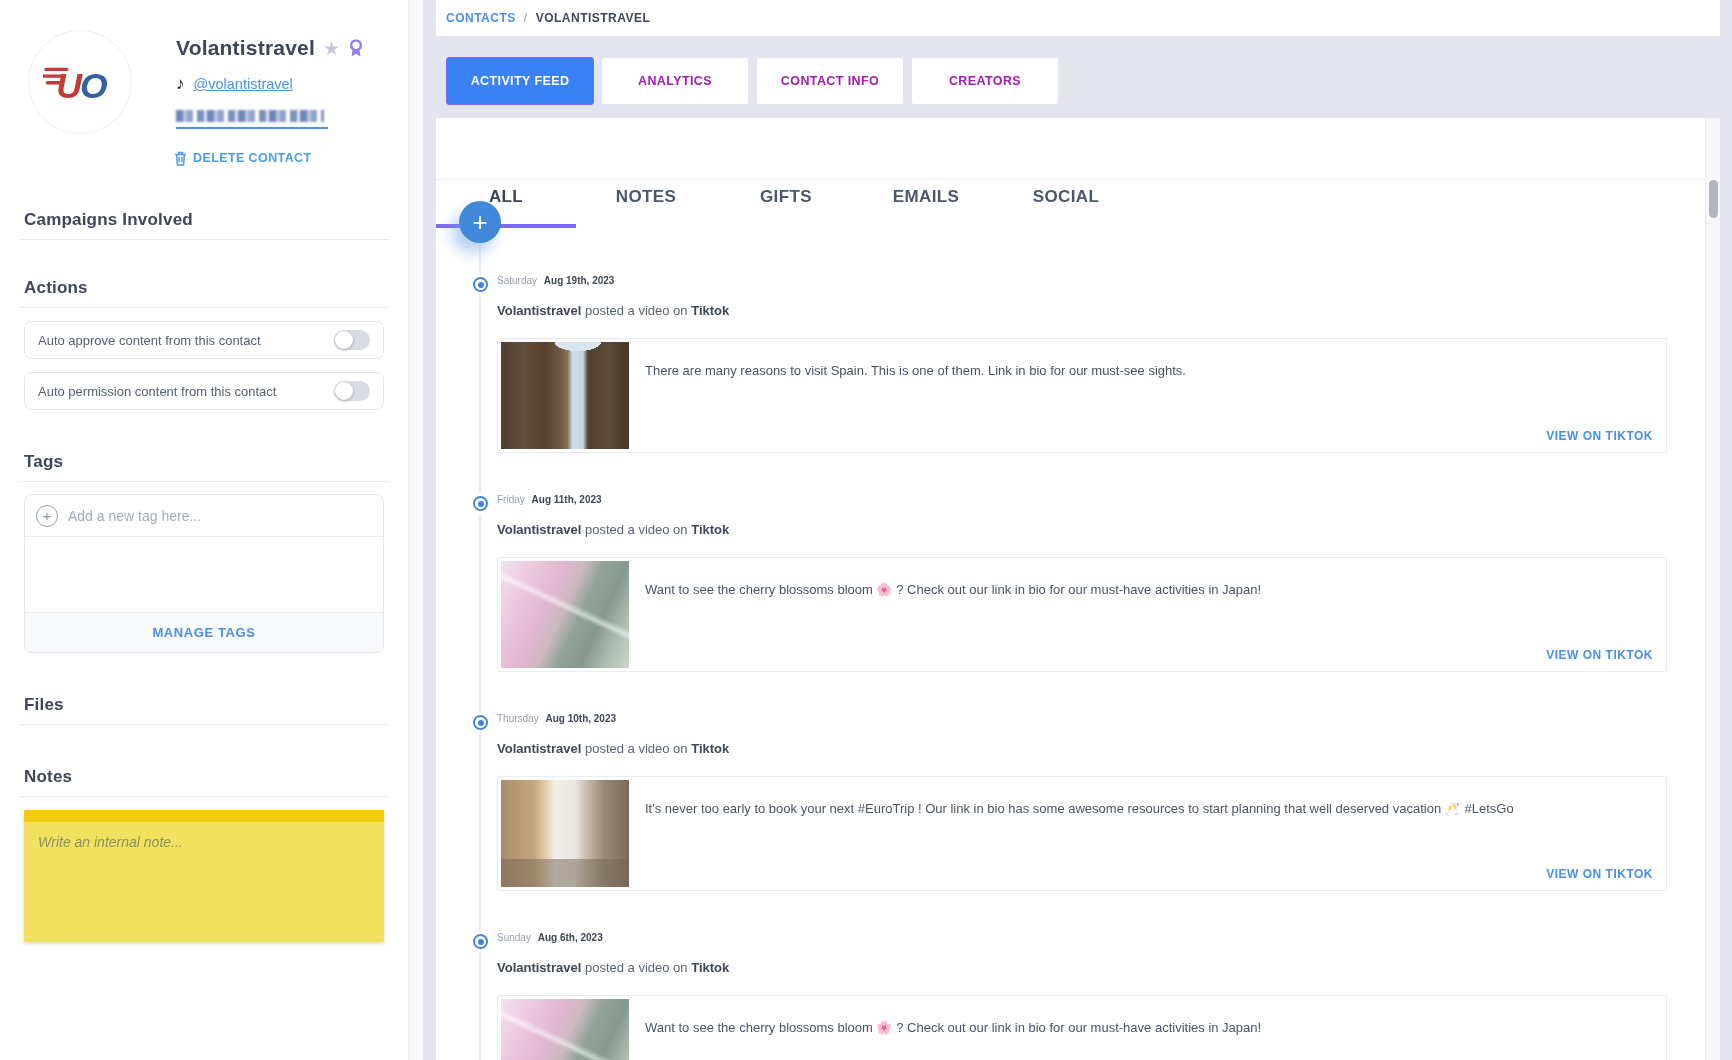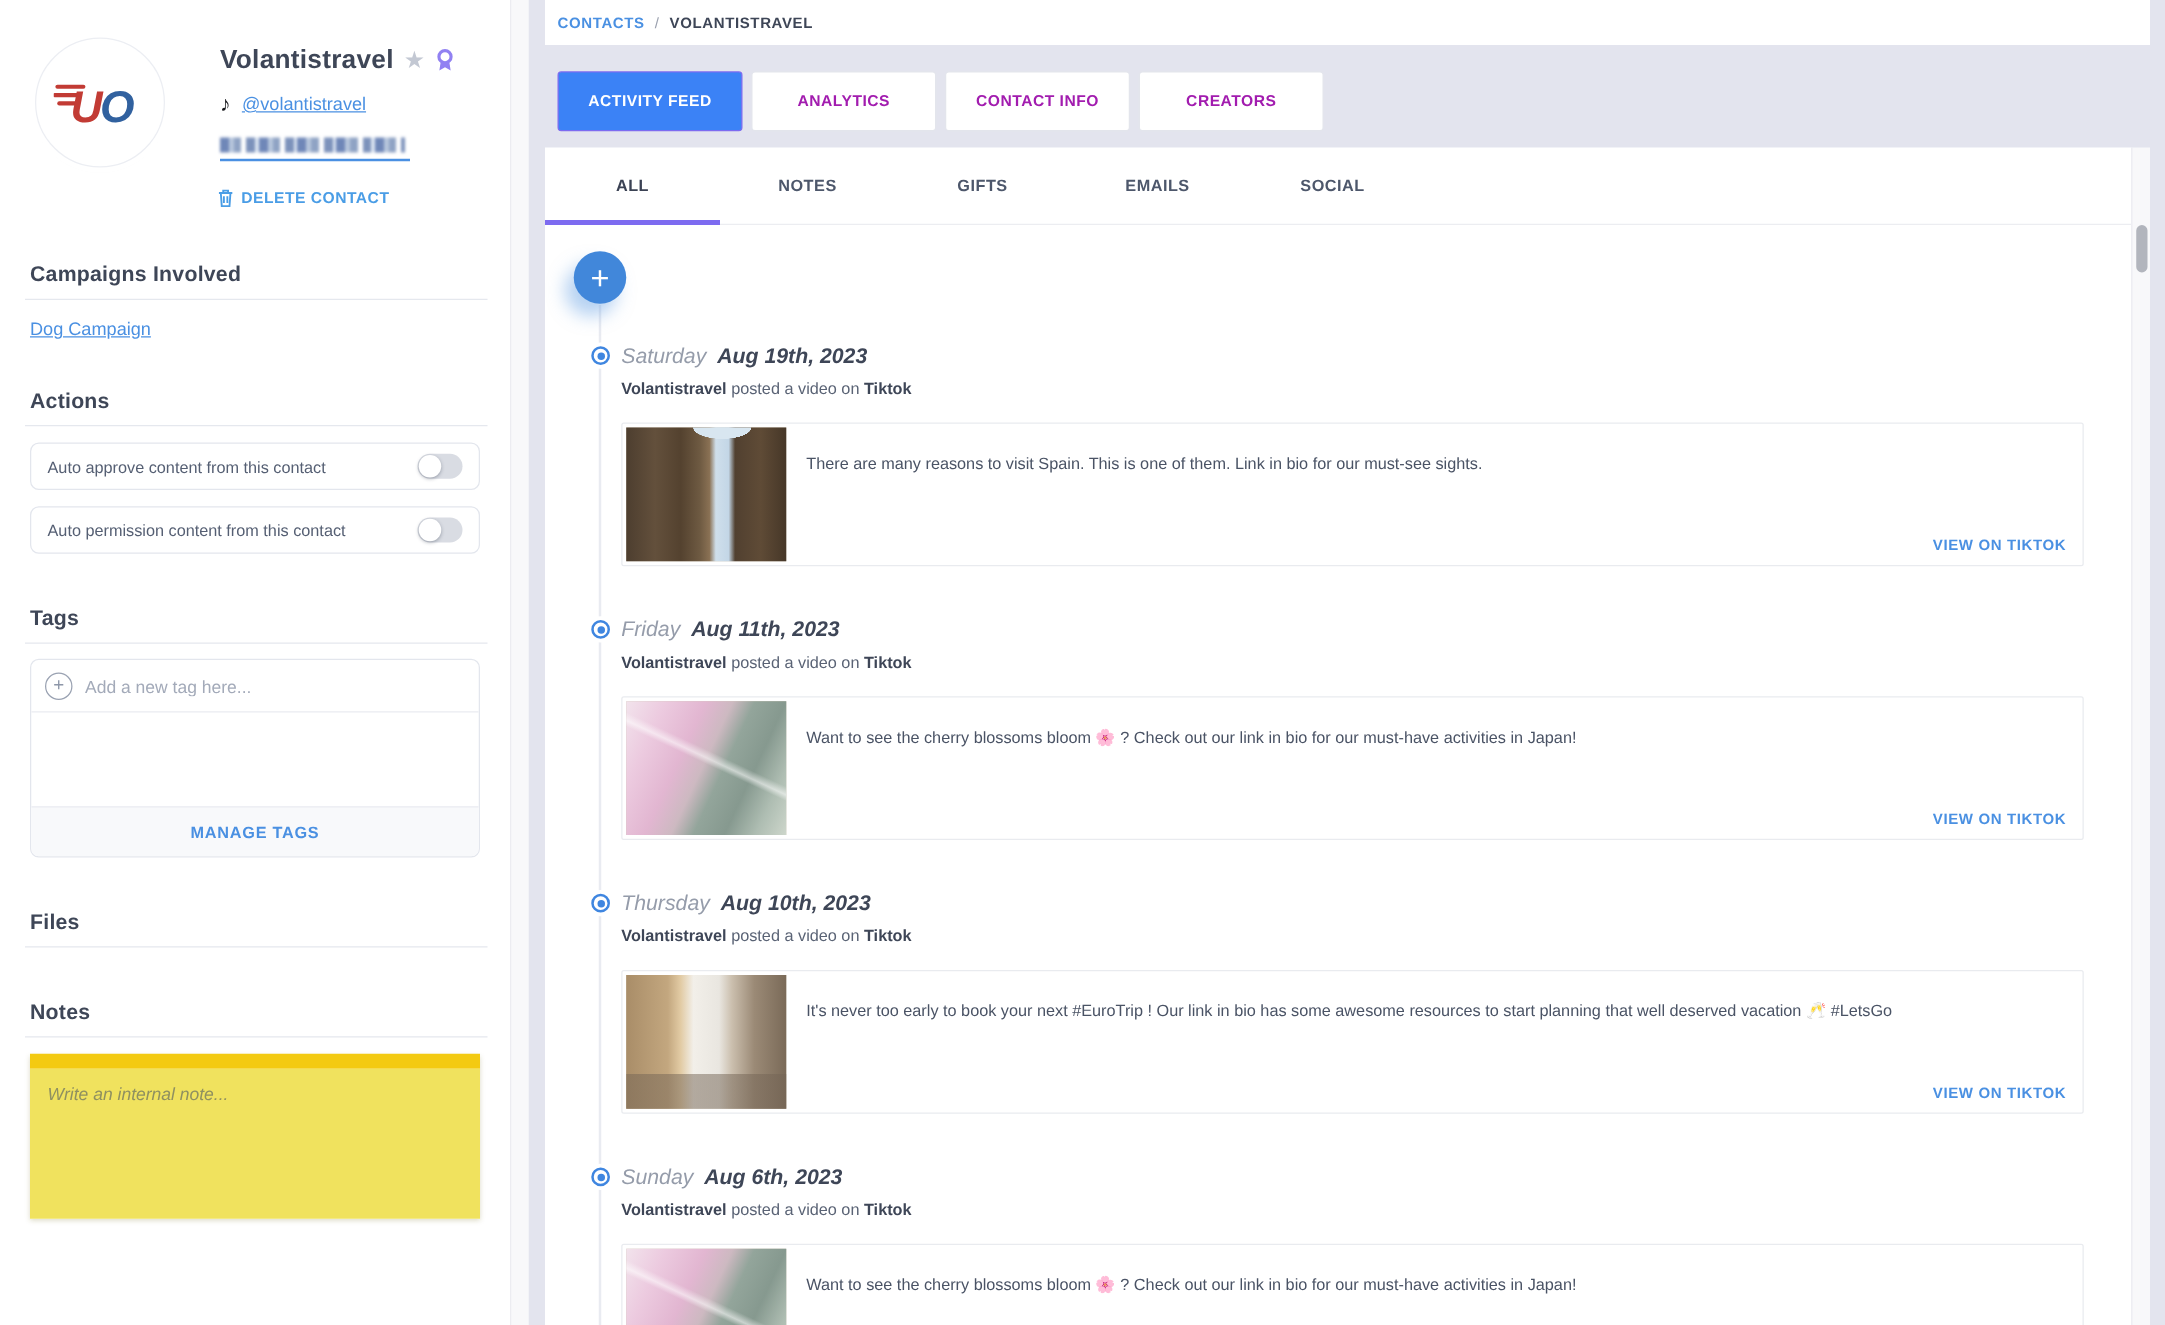--- a/index.html
+++ b/index.html
@@ -73,36 +73,36 @@
   .tabs-row { position:absolute; left:446px; top:57px; display:flex; gap:7px; }
   .tab { width:148px; height:48px; background:#fff; border:1px solid #e3e5ec; border-radius:3px; color:#a21caf;
          font-size:12.5px; font-weight:700; letter-spacing:.4px; display:flex; align-items:center; justify-content:center; cursor:pointer; }
   .tab.active { background:#3b82f6; border-color:#7d6bf0; color:#fff; }
 
   .content-panel { position:absolute; left:436px; top:118px; width:1269px; height:942px; background:#fff; overflow:hidden; }
   .main-scroll { position:absolute; left:1705px; top:118px; width:15px; height:942px; background:#f8f8fa; border-left:1px solid #ececf1; }
   .scroll-thumb { position:absolute; left:3px; top:62px; width:9px; height:38px; border-radius:4.5px; background:#b2b5bd; cursor:pointer; }
 
   .subtabs { position:relative; display:flex; height:62px; border-bottom:1px solid #ecedf1; }
-  .subtab { width:140px; height:61px; display:flex; align-items:center; justify-content:center; font-size:13px; font-weight:700;
-            letter-spacing:.4px; color:#4d576b; cursor:pointer; position:relative; }
+  .subtab { width:140px; height:61px; display:flex; align-items:center; justify-content:center; font-size:17px; font-weight:700;
+            letter-spacing:.4px; color:#4d576b; cursor:pointer; position:relative;margin-top:48px; }
   .subtab.active { color:#3b4254; }
   .subtab.active::after { content:""; position:absolute; left:0; right:0; bottom:-1px; height:4px; background:#7d6bf0; }
 
   .feed { position:absolute; left:0; right:0; top:62px; bottom:0; }
   .timeline-line { position:absolute; left:43px; top:64px; bottom:0; width:2px; background:#e9ebf1; }
   .add-btn { position:absolute; left:23px; top:21px; width:42px; height:42px; border-radius:50%; background:#4187da; color:#fff;
              font-size:26px; font-weight:400; display:flex; align-items:center; justify-content:center; cursor:pointer;
              box-shadow:-7px 10px 14px rgba(110,165,230,.5); z-index:2; }
   .entries { position:absolute; top:95px; left:0; right:0; }
   .entry { position:relative; height:219px; }
   .bullet { position:absolute; left:37px; top:2px; width:15px; height:15px; border:2px solid #3f86e0; border-radius:50%;
             background:#fff; box-shadow:0 0 0 3px #fff; }
   .bullet::after { content:""; position:absolute; left:2.5px; top:2.5px; width:6px; height:6px; border-radius:50%; background:#3f86e0; }
-  .date-row { position:absolute; left:61px; top:0; font-size:17px;font-style:italic; }
+  .date-row { position:absolute; left:61px; top:0; font-size:10px; }
   .day-name { color:#959caa; }
   .date-bold { color:#3e4657; font-weight:700; margin-left:4px; }
   .byline { position:absolute; left:61px; top:28px; font-size:13px; color:#5a6375; }
   .byline b { color:#3e4657; font-weight:700; }
   .post-card { position:absolute; left:61px; right:38px; top:63px; height:115px; border:1px solid #e9ebef; border-radius:2px; background:#fff; }
   .post-thumb { position:absolute; left:3px; top:3px; width:128px; height:107px; background-color:#c8bca8; }
   .caption { position:absolute; left:147px; top:23px; right:20px; font-size:13px; color:#4a5365; line-height:1.45; }
   .view-link { position:absolute; right:13px; bottom:9px; color:#4a90e2; font-weight:700; font-size:12px; letter-spacing:.5px; cursor:pointer; }
 
   .thumb-spain { background-image:
@@ -151,23 +151,20 @@
         <svg width="13" height="15" viewBox="0 0 12 14" fill="none" stroke="#4a9de6" stroke-width="1.4">
           <path d="M1 3.2 H11 M4.2 3.2 V1.4 H7.8 V3.2 M2.4 3.2 L3.1 13 H8.9 L9.6 3.2 M4.7 5.6 V10.6 M7.3 5.6 V10.6"></path>
         </svg>
         <span class="lbl">DELETE CONTACT</span>
       </div>
     </div>
 
     <div class="sec-campaigns">
       <div class="section-heading">Campaigns Involved</div>
       <div class="hr"></div>
-      <div>
-        
-      <a class="link campaign-link">Dog Campaign</a></div>
     </div>
 
     <div class="sec-actions">
       <div class="section-heading">Actions</div>
       <div class="hr"></div>
       <div>
 
       <div class="toggle-card">
             <span class="toggle-label">Auto approve content from this contact</span>
             <span class="switch">

